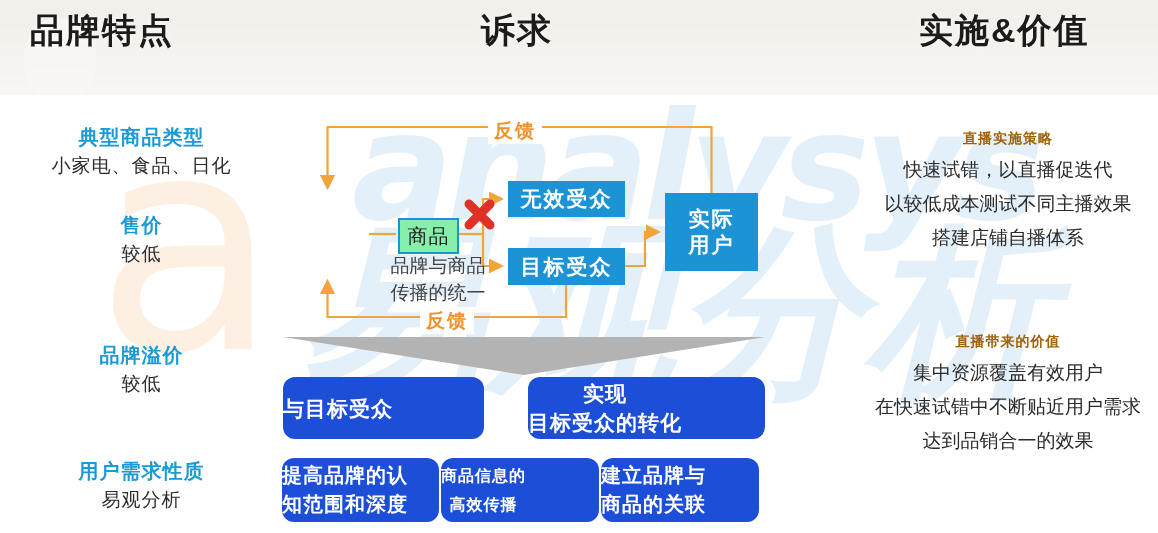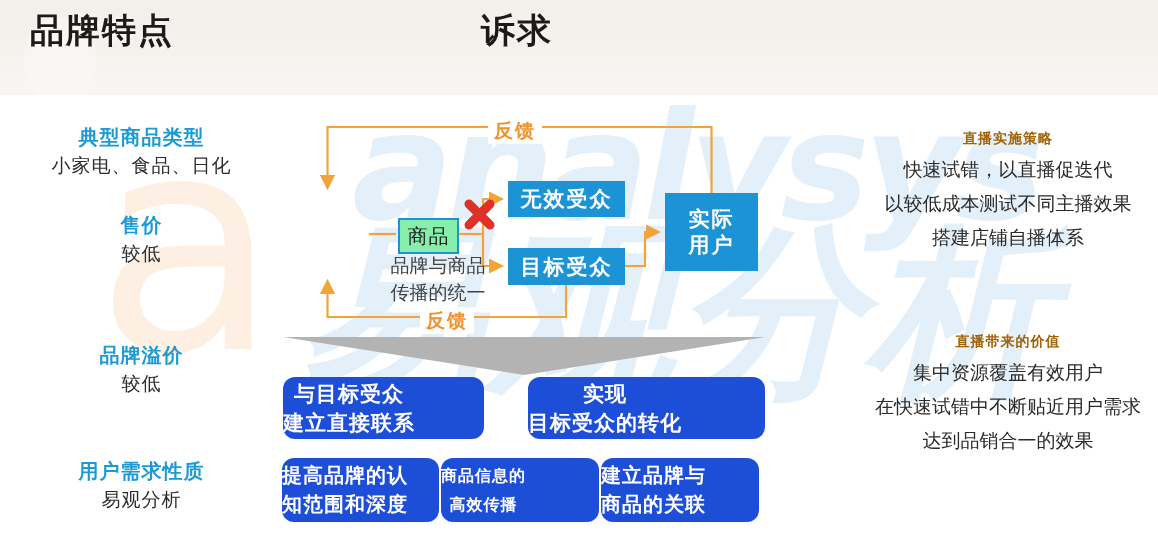--- a/index.html
+++ b/index.html
@@ -134,20 +134,21 @@
 </head>
 <body>
 
 <div id="root">
 
   <div class="header">
     <div class="photo"></div>
     <div class="veil"></div>
     <div class="hdr-title" id="hdr1">品牌特点</div>
     <div class="hdr-title" id="hdr2">诉求</div>
+    <div class="hdr-title" id="hdr3">实施&amp;价值</div>
   </div>
 
   <div class="wm wm-a">a</div>
   <div class="wm wm-latin">analysys</div>
   <div class="wm wm-cn">易观分析</div>
 
   <div class="col-left">
     <div class="lblock" id="lb0">
       <div class="lhead">典型商品类型</div>
       <div class="lval">小家电、食品、日化</div>
@@ -217,21 +218,20 @@
       <div>传播的统一</div>
     </div>
 
     <svg class="chevron" viewBox="0 0 482 38" preserveAspectRatio="none">
       <polygon points="0,0 482,0 241,38" fill="#b3b3b3"></polygon>
     </svg>
 
     <div class="obox" id="ob-a">
       <div>
         <span>与目标受众</span>
-        <span>建立直接联系</span>
       </div>
     </div>
     <div class="obox" id="ob-b">
       <div>
         <span>实现</span>
         <span>目标受众的转化</span>
       </div>
     </div>
 
     <div class="obox" id="ob-c">

